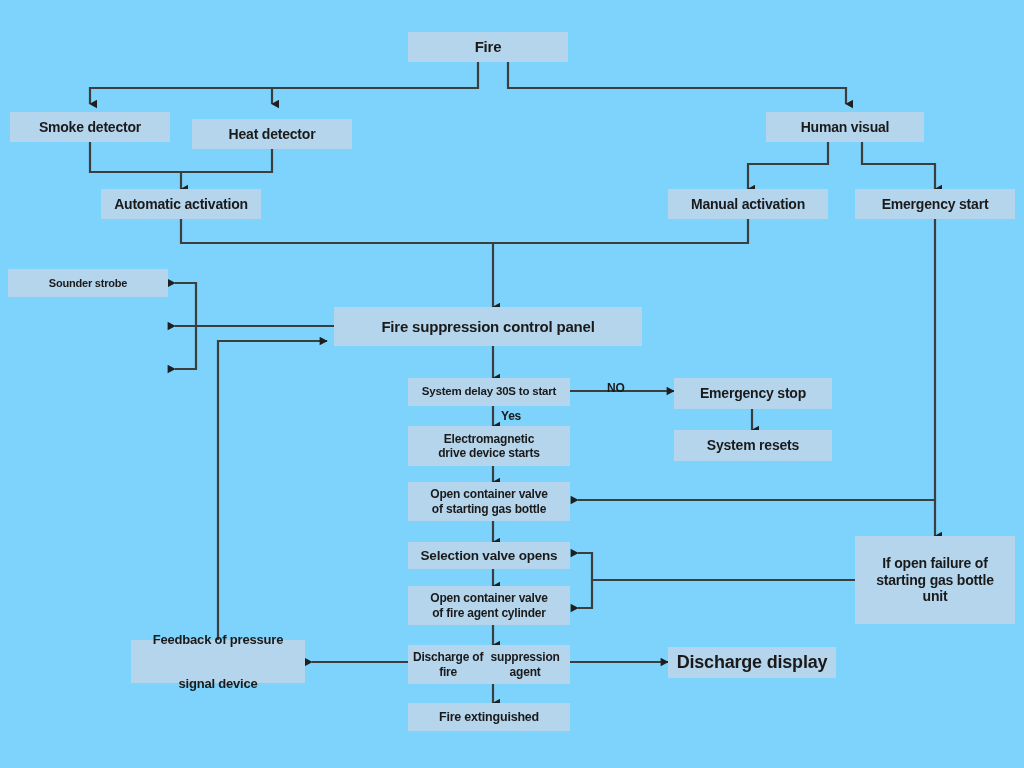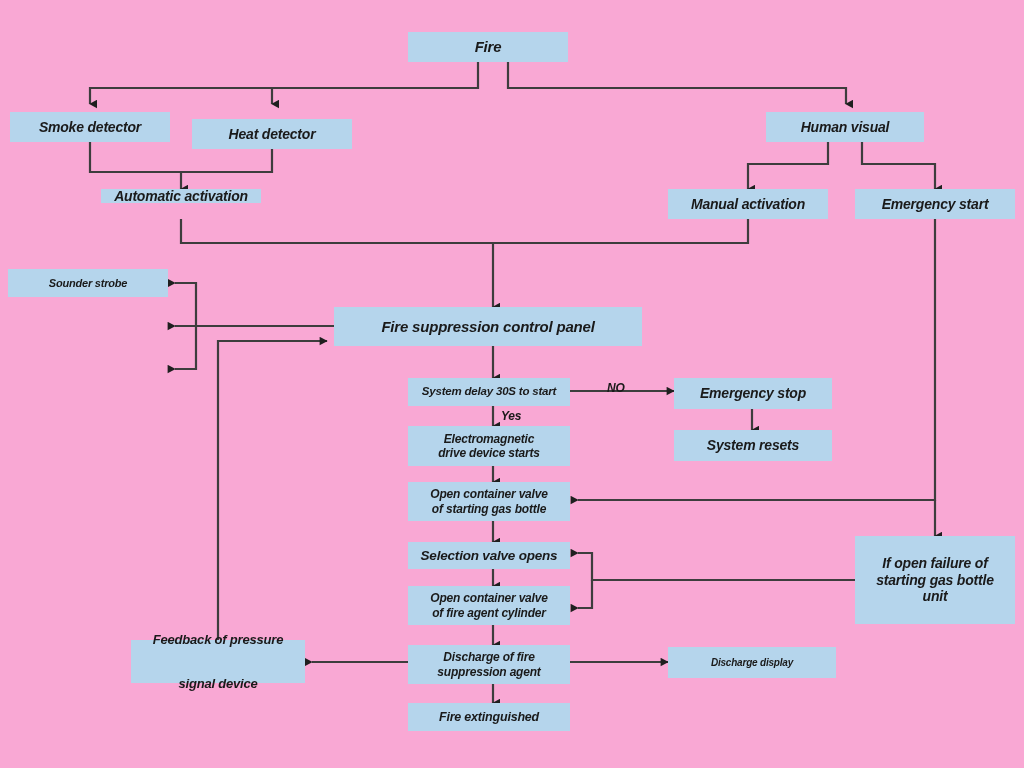--- a/index.html
+++ b/index.html
@@ -7,23 +7,22 @@
     padding: 0;
     background: #ffffff;
   }
   body {
     font-family: "Liberation Sans", sans-serif;
   }
   #canvas {
     position: relative;
     width: 1024px;
     height: 768px;
-    background: #f9a8d4;
+    background: #7dd3fc;
     overflow: hidden;
-    font-style: italic;
   }
   .node {
     position: absolute;
     background: #b5d5ec;
     color: #1a1a1a;
     font-weight: bold;
     display: flex;
     align-items: center;
     justify-content: center;
     text-align: center;
@@ -134,21 +133,21 @@
   </div>
 
   <div class="node" style="left:192px; top:119px; width:160px; height:30px; font-size:14px;">
     <span>Heat detector</span>
   </div>
 
   <div class="node" style="left:766px; top:112px; width:158px; height:30px; font-size:14px;">
     <span>Human visual</span>
   </div>
 
-  <div class="node" style="left:101px; top:189px; width:160px; height:14px; font-size:14px;">
+  <div class="node" style="left:101px; top:189px; width:160px; height:30px; font-size:14px;">
     <span>Automatic activation</span>
   </div>
 
   <div class="node" style="left:668px; top:189px; width:160px; height:30px; font-size:14px;">
     <span>Manual activation</span>
   </div>
 
   <div class="node" style="left:855px; top:189px; width:160px; height:30px; font-size:14px;">
     <span>Emergency start</span>
   </div>
@@ -202,26 +201,26 @@
     <span>If open failure of</span>
     <span>starting gas bottle</span>
     <span>unit</span>
   </div>
 
   <div class="node" style="left:131px; top:640px; width:174px; height:43px; font-size:13px; flex-direction:column;gap:28px;">
     <span>Feedback of pressure</span>
     <span>signal device</span>
   </div>
 
-  <div class="node" style="left:408px; top:645px; width:162px; height:39px; font-size:12px; flex-direction:column;">
+  <div class="node" style="left:408px; top:645px; width:162px; height:39px; font-size:12px; flex-direction:row;">
     <span>Discharge of fire</span>
     <span>suppression agent</span>
   </div>
 
-  <div class="node" style="left:668px; top:647px; width:168px; height:31px; font-size:10px;">
+  <div class="node" style="left:668px; top:647px; width:168px; height:31px; font-size:18px;">
     <span>Discharge display</span>
   </div>
 
   <div class="node" style="left:408px; top:703px; width:162px; height:28px; font-size:12.5px;">
     <span>Fire extinguished</span>
   </div>
 
 </div>
 
 </body></html>

